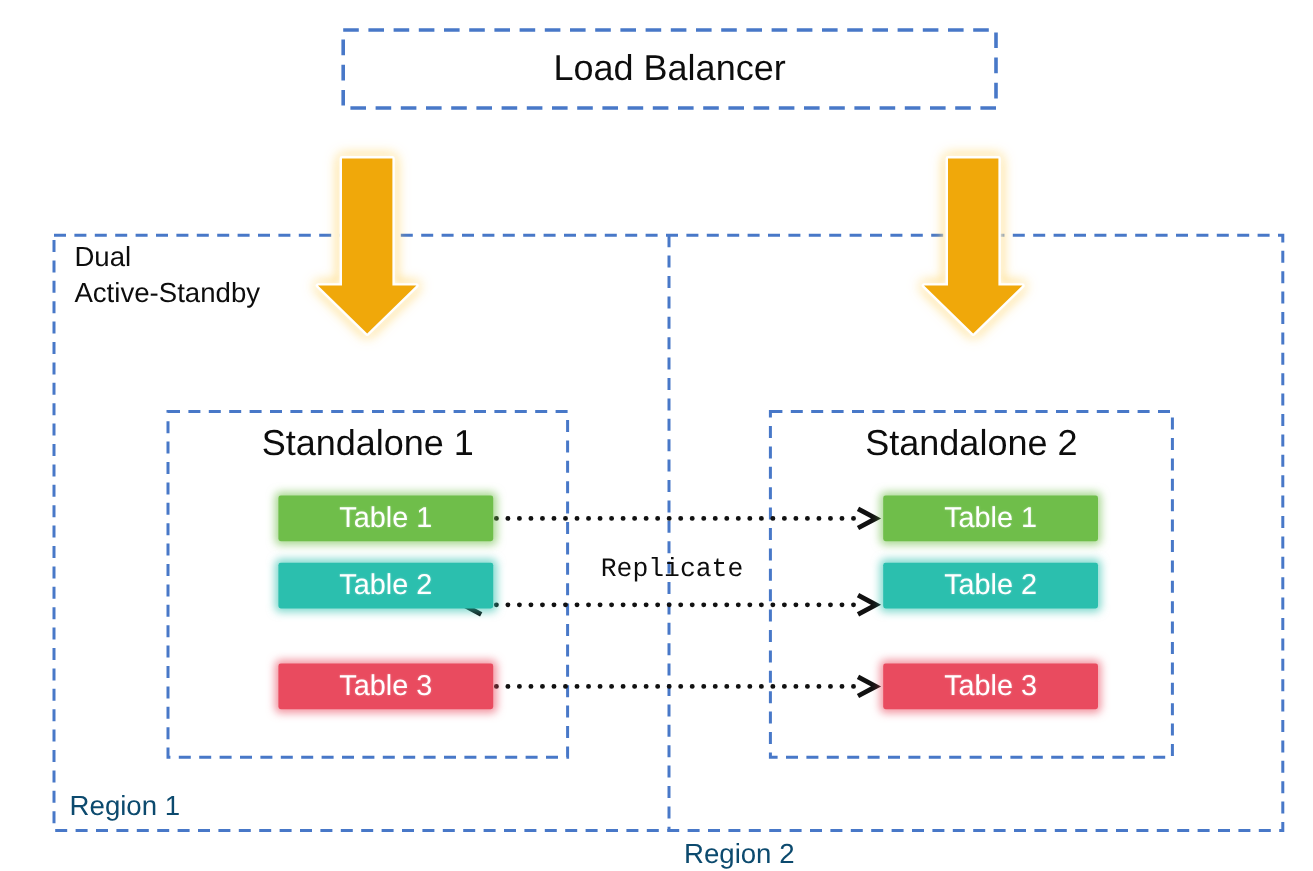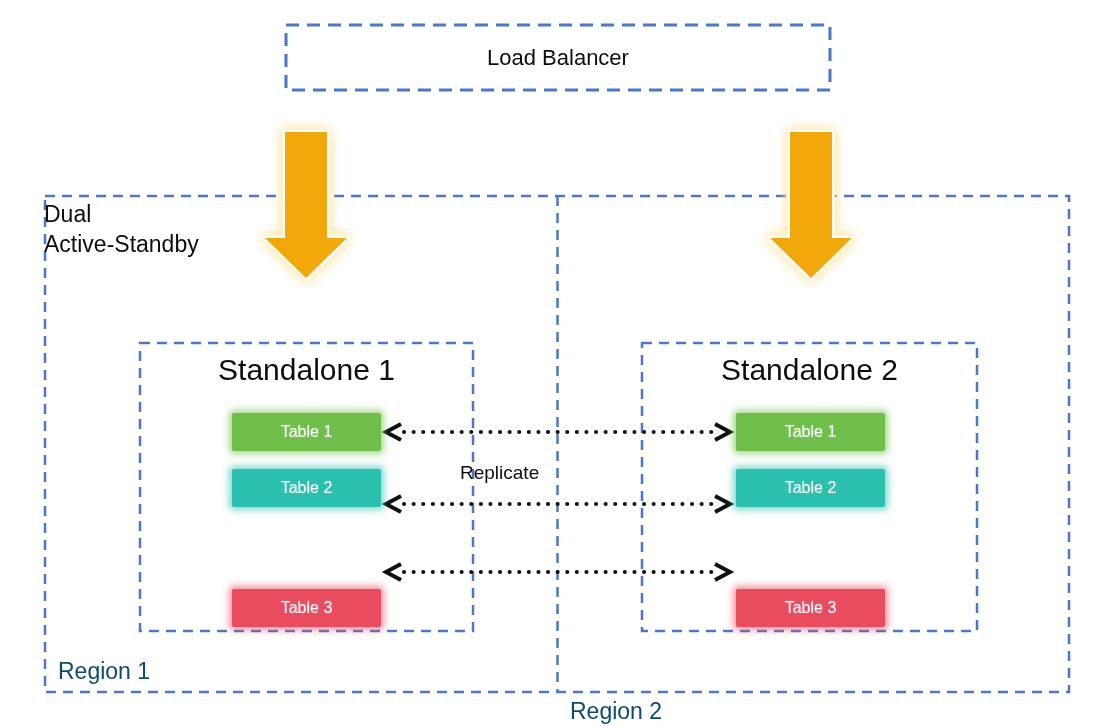--- a/index.html
+++ b/index.html
@@ -24,59 +24,60 @@
   .gold-arrow {
     filter: drop-shadow(0 0 3px rgba(255,255,255,1)) drop-shadow(0 0 5px rgba(255,204,77,0.85));
   }
   .overlay {
     position: absolute;
     white-space: nowrap;
   }
   .lb-label {
     left: 286px; top: 25px; width: 544px; height: 65px;
     display: flex; align-items: center; justify-content: center;
-    font-size: 22px;
+    font-size: 30px;
     color: #0d0d0d;
   }
   .cluster-label {
-    left: 44px; top: 199px;
+    left: 62px; top: 199px;
     font-size: 23px;
     line-height: 30px;
     color: #0d0d0d;
   }
   .standalone-title {
     top: 353px;
     text-align: center;
     font-size: 30px;
     color: #0d0d0d;
   }
   .standalone-title.s1 { left: 140px; width: 333px; }
   .standalone-title.s2 { left: 642px; width: 335px; }
   .chip {
     position: absolute;
-    width: 149px;
+    width: 179px;
     height: 38px;
     display: flex;
     align-items: center;
     justify-content: center;
-    font-size: 16px;
+    font-size: 24px;
     color: #ffffff;
     border-radius: 2px;
     text-shadow: 0 0 2px rgba(255,255,255,0.35);
   }
   .col-left  { left: 232px; }
   .col-right { left: 736px; }
   .row-1 { top: 413px; }
   .row-2 { top: 469px; }
-  .row-3 { top: 553px; margin-top: 36px; }
+  .row-3 { top: 553px; }
   .replicate-label {
     left: 460px; top: 462px; width: 200px;
-    text-align: left;
-    font-size: 19px;
+    text-align: center;
+    font-size: 22px;
     color: #0d0d0d;
+    font-family: Liberation Mono, monospace;
   }
   .region-label {
     top: 658px;
     font-size: 23px;
     color: #0c4a6e;
   }
   .region-label.r1 { left: 58px; }
   .region-label.r2 { left: 570px; margin-top: 40px; }
 </style>
 </head>

